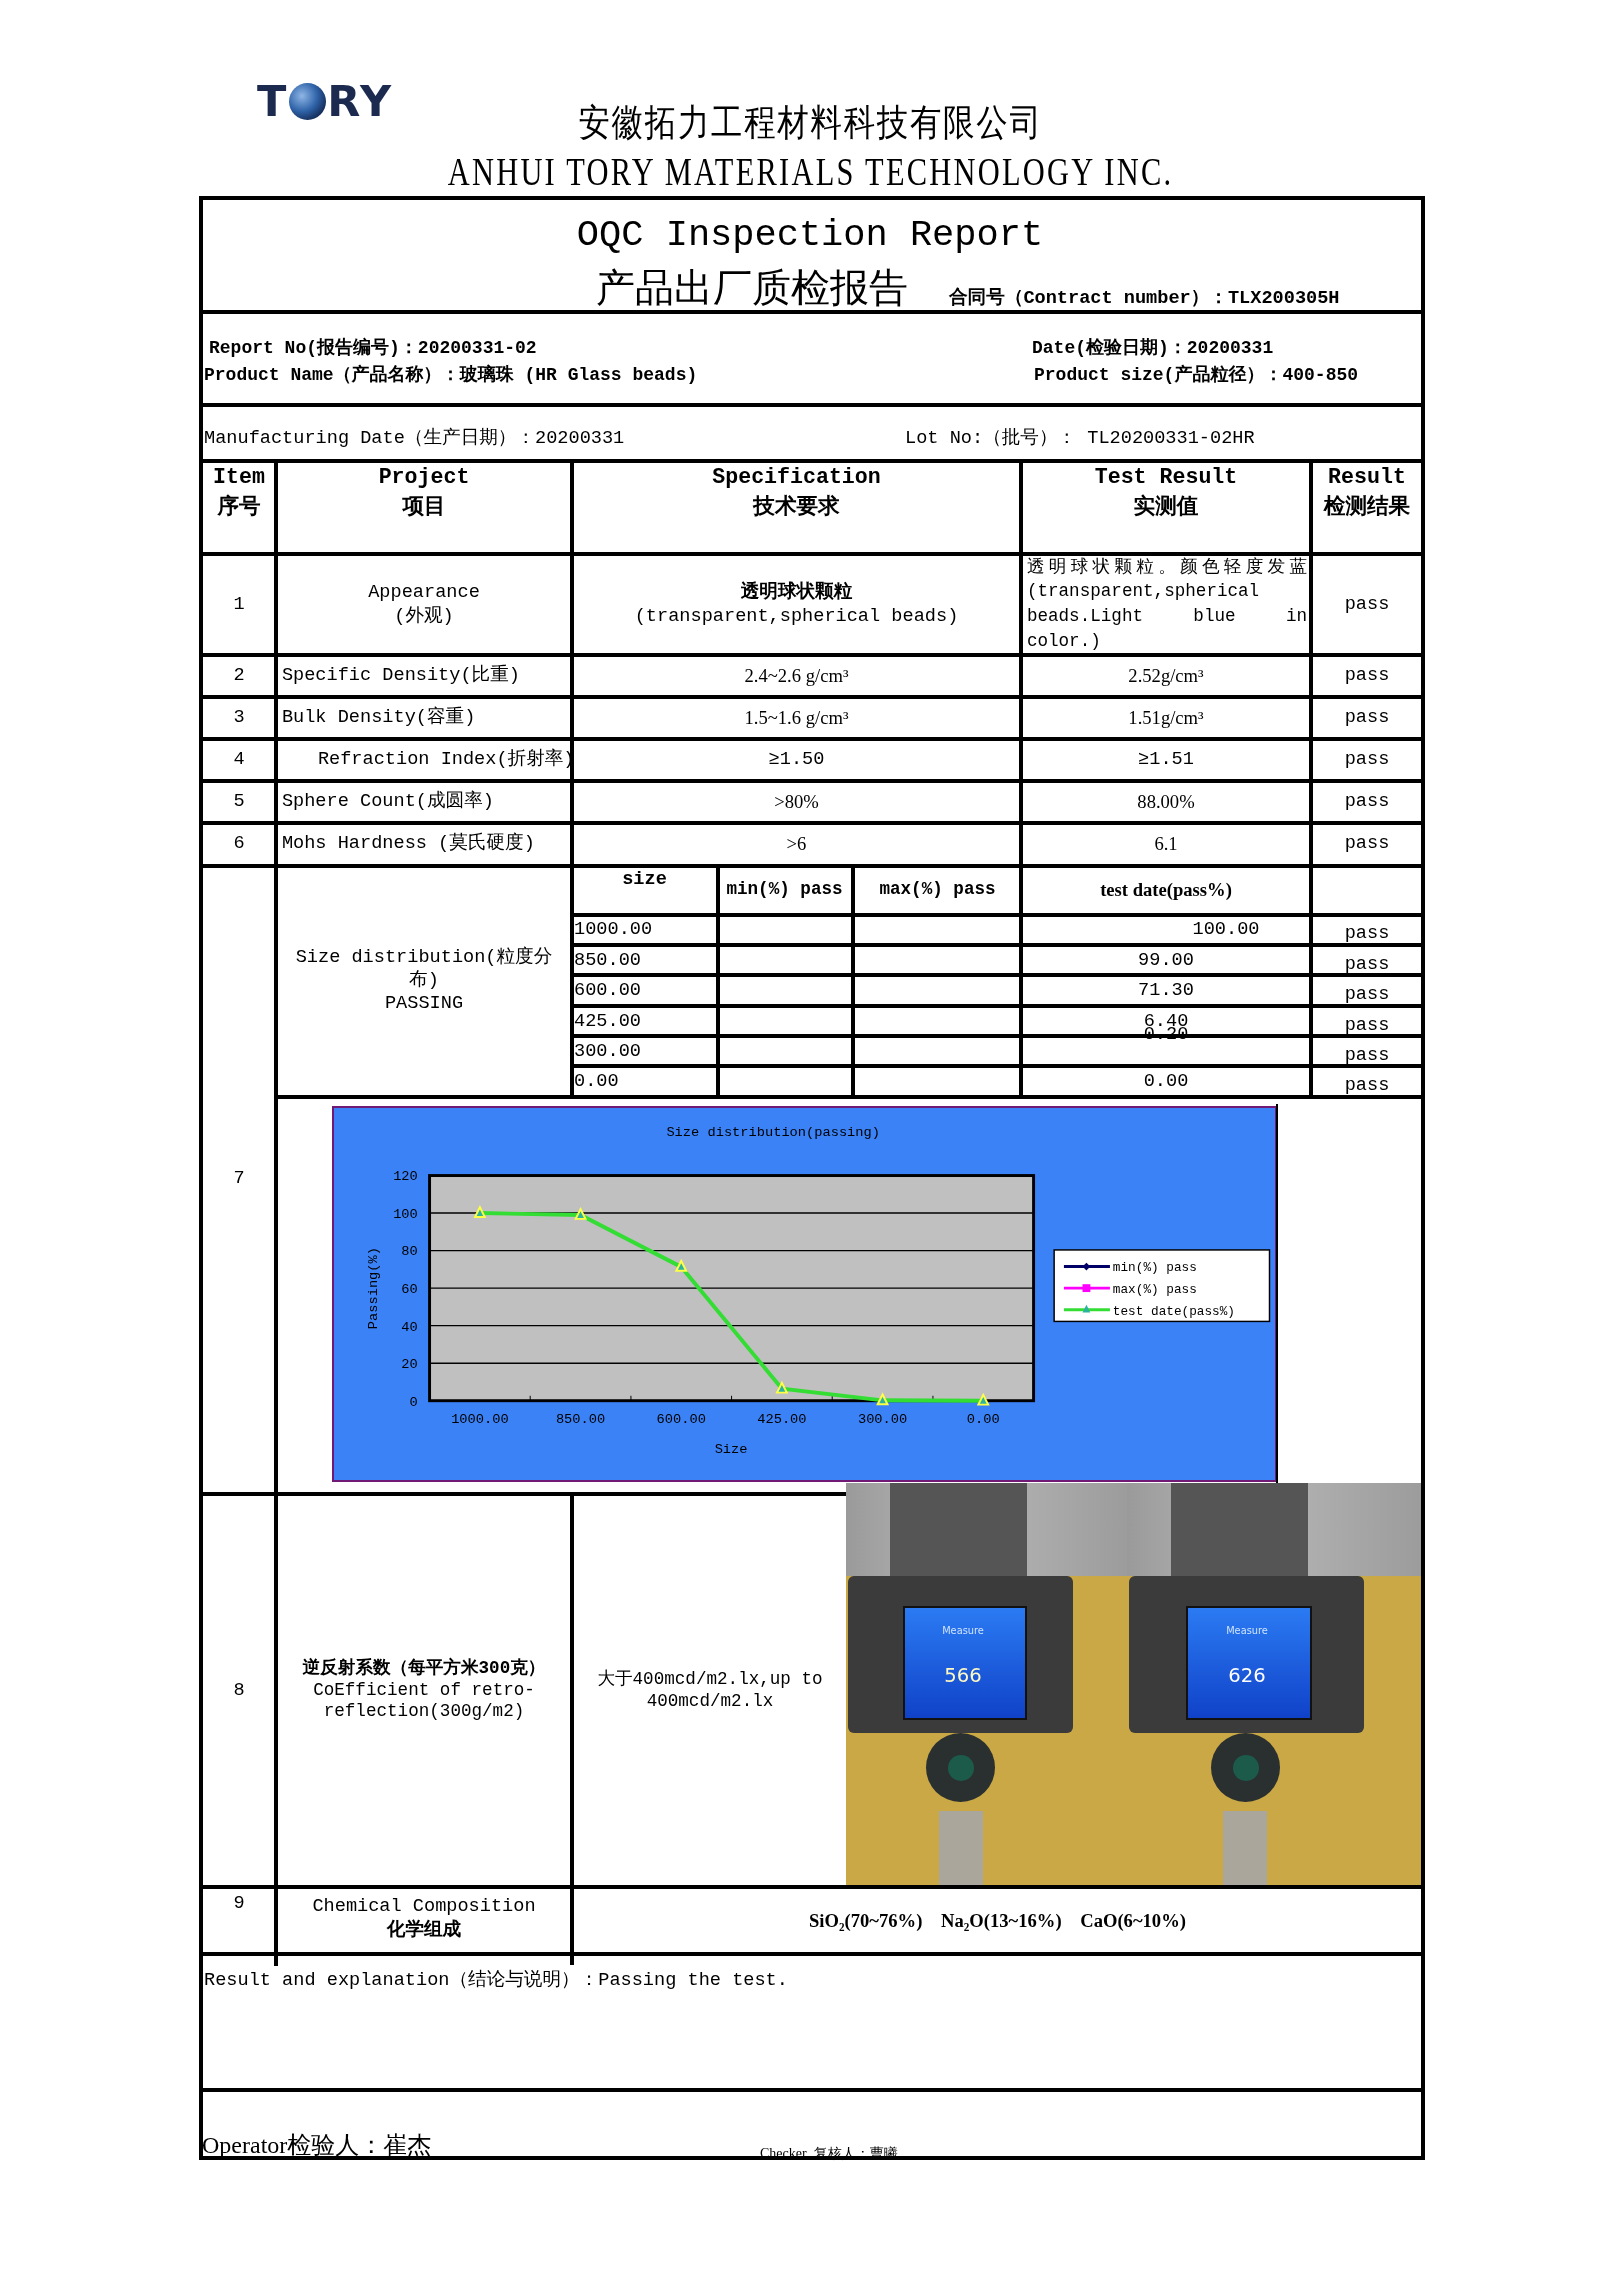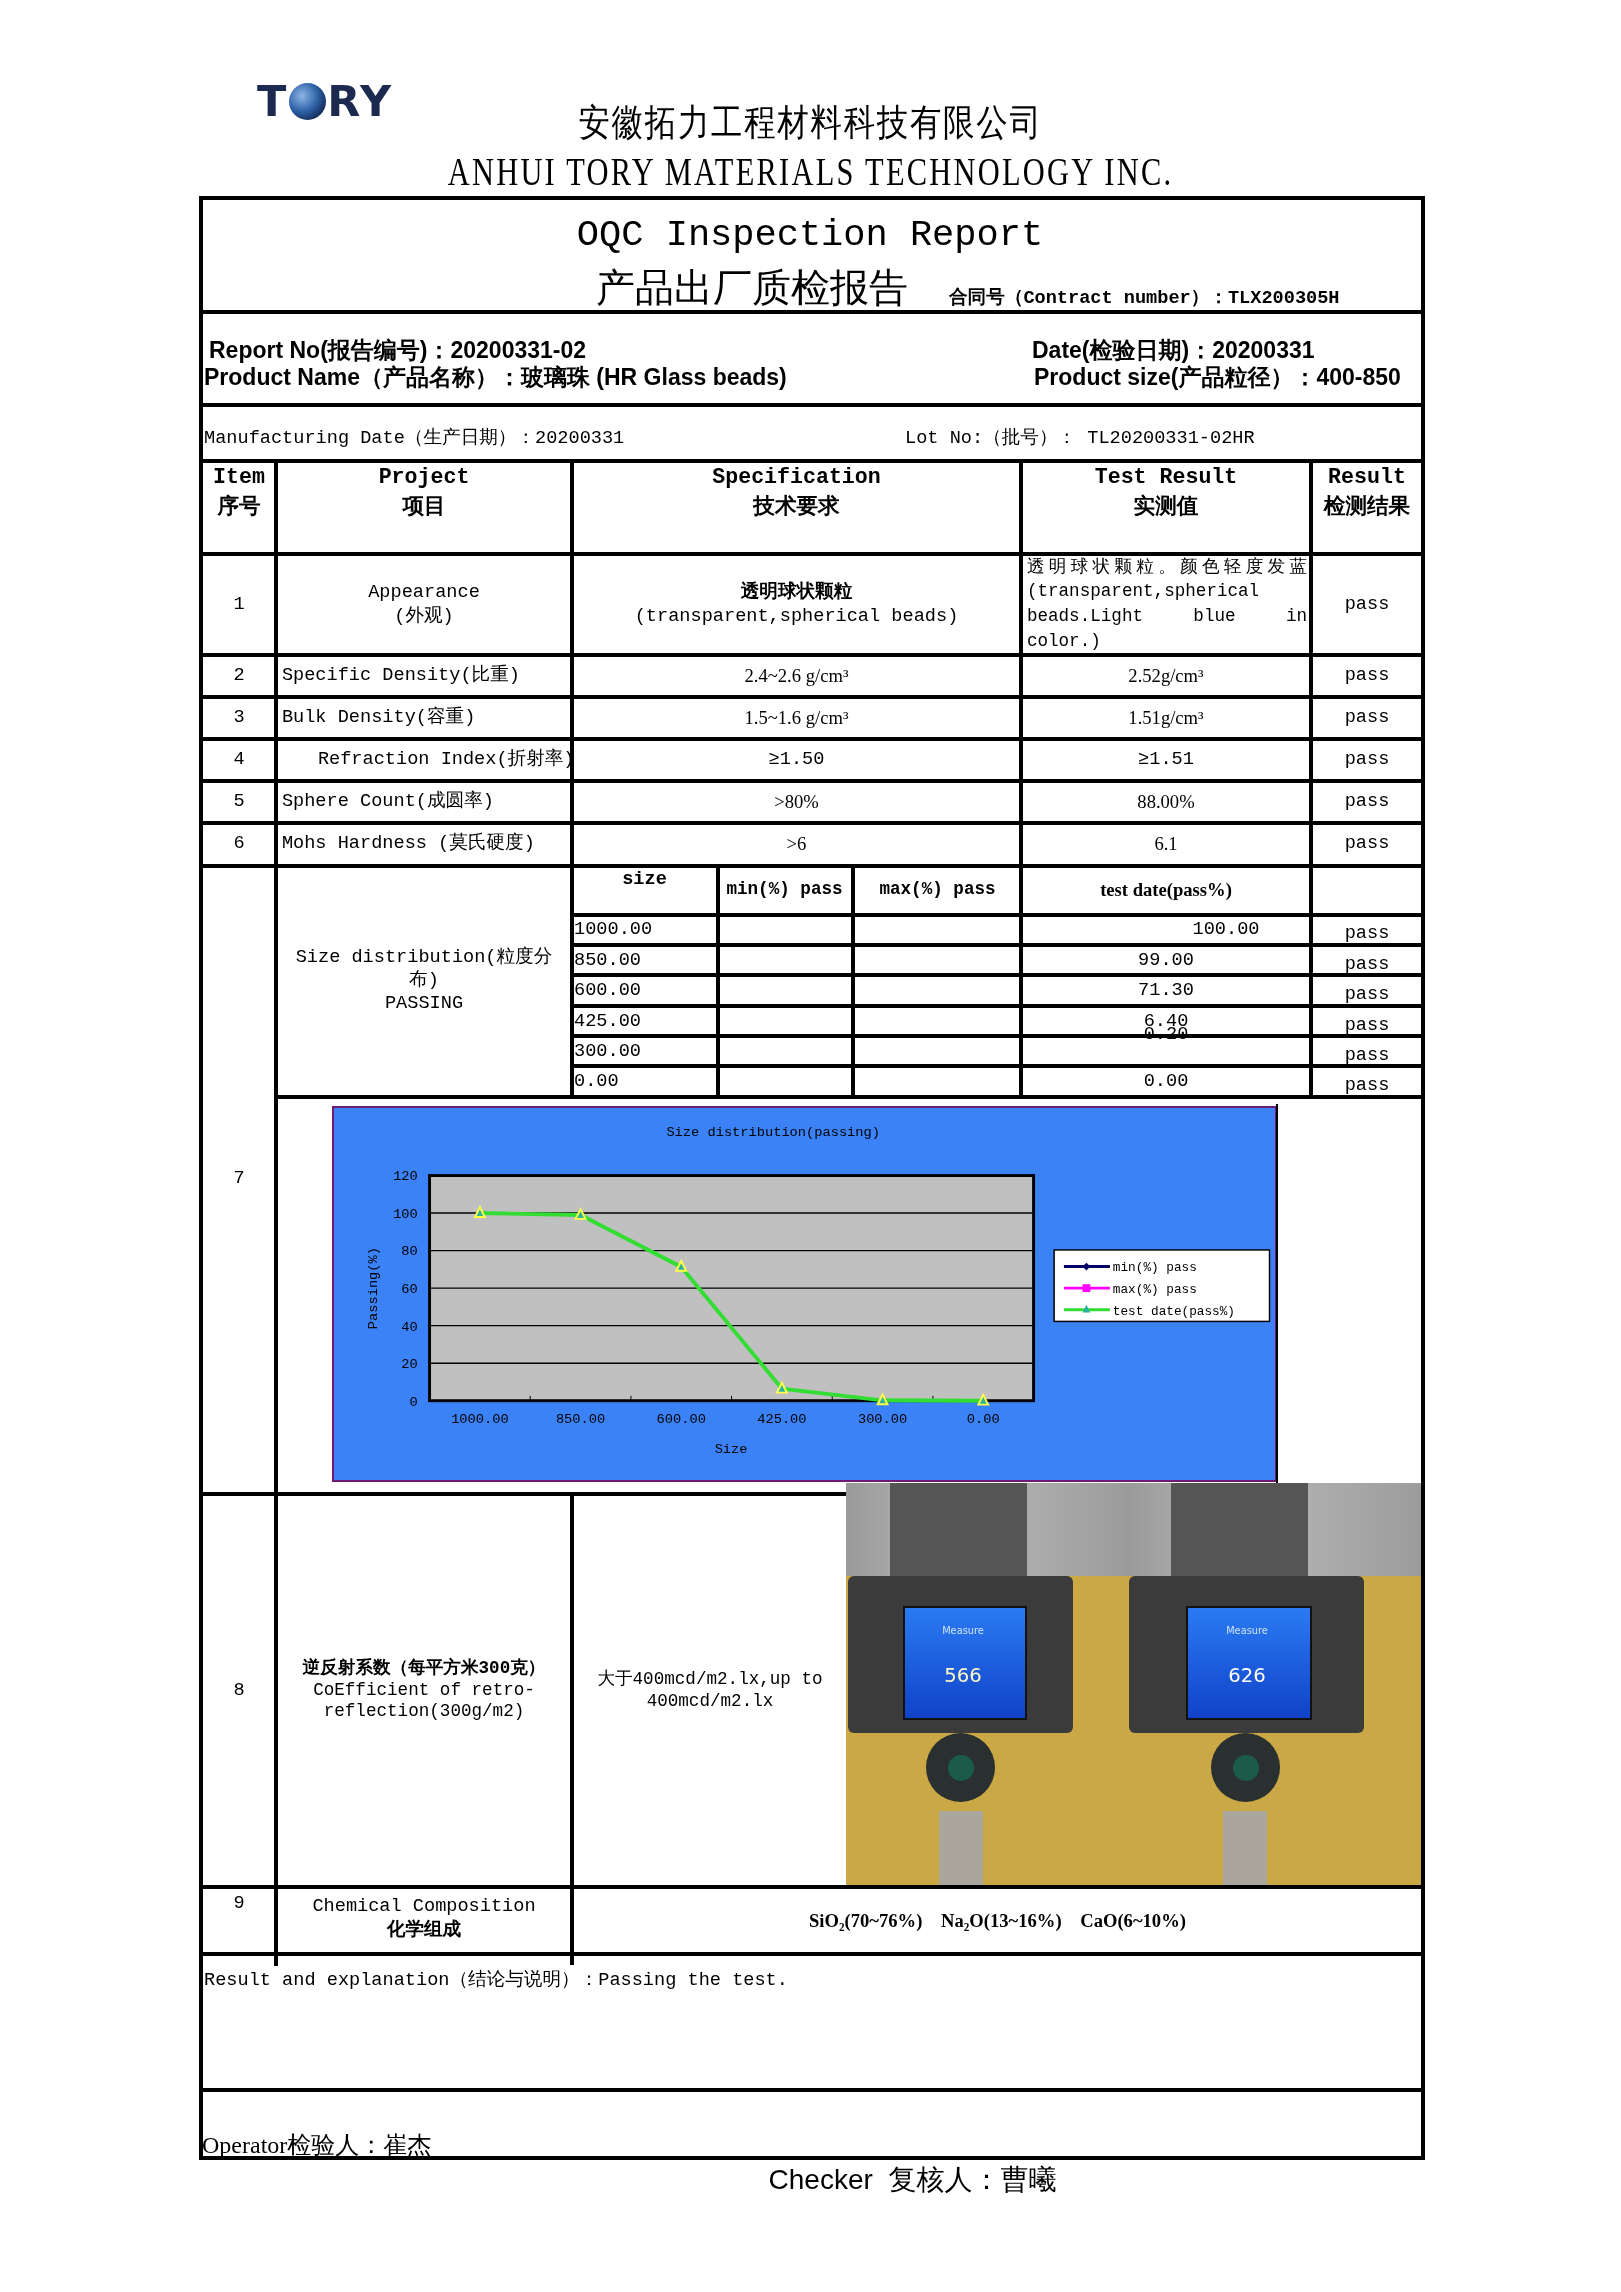--- a/index.html
+++ b/index.html
@@ -22,21 +22,21 @@
   
   .hl { position:absolute; background:#000; height:3.9px; }
   .vl { position:absolute; background:#000; width:3.9px; }
   .thin-v { position:absolute; background:#000; width:2px; }
 
   .title-en { left:199px; width:1222px; top:214px; text-align:center; font-size:37px;
               font-family:"Liberation Mono", monospace; }
   .title-cn { left:596px; top:261px; font-size:39px; font-family:"DejaVu Serif", serif; }
   .contract { left:949px; top:284px; font-size:18.6px; font-family:"Liberation Mono", monospace; font-weight:bold; }
 
-  .info { font-family:Liberation Sans, sans-serif; font-size:23px; font-weight:bold; }
+  .info { font-family:Liberation Mono, monospace; font-size:18px; font-weight:bold; }
   .mfg { font-family:"Liberation Mono", monospace; font-size:18.6px; }
 
   .cell { position:absolute; display:flex; align-items:center; justify-content:center;
           text-align:center; font-size:18.6px; line-height:1.25; box-sizing:border-box; }
   .cell.left { justify-content:flex-start; text-align:left; padding-left:3.9px; }
   .hdr { font-family:"Liberation Mono", monospace; font-weight:bold; font-size:21.6px; line-height:1.35; flex-direction:column; }
   .serifb { font-family:"Liberation Serif", serif; font-weight:bold; }
   .monof { font-family:"Liberation Mono", monospace; }
 
   
@@ -336,16 +336,16 @@
   <span>CaO(6~10%)</span>
 </div>
 
 <div class="abs monof" style="left:204px;top:1966px;font-size:18.6px;">
   <span>Result and explanation（结论与说明）：</span><span>Passing the test.</span>
 </div>
 
 <div class="abs" style="left:202px;top:2129px;font-size:24px;font-family:Liberation Serif, serif;">
   <span>Operator检验人：</span><span>崔杰</span>
 </div>
-<div class="abs" style="left:753px;top:2129px;font-size:28px;font-family:Liberation Sans, sans-serif;white-space:pre;">
+<div class="abs" style="left:753px;top:2129px;font-size:14px;font-family:Liberation Serif, serif;white-space:pre;">
   <span>Checker  复核人：</span><span>曹曦</span>
 </div>
 
 
 </body></html>

